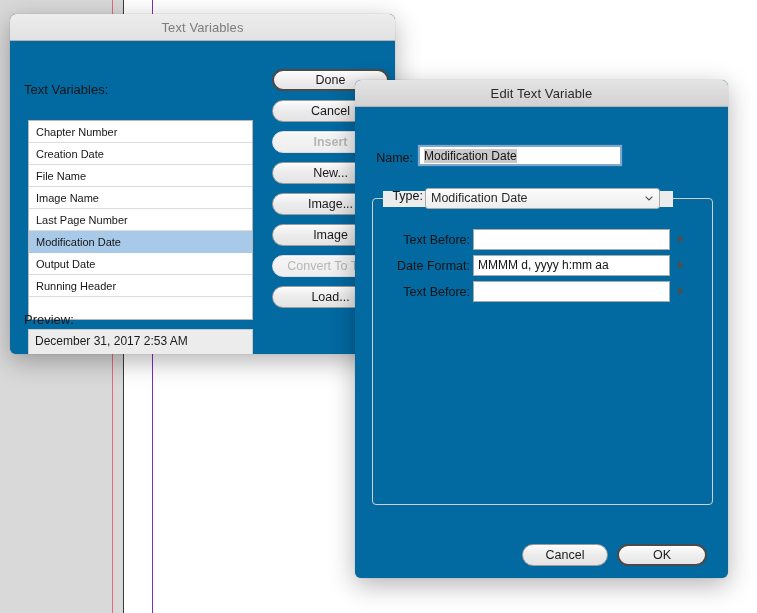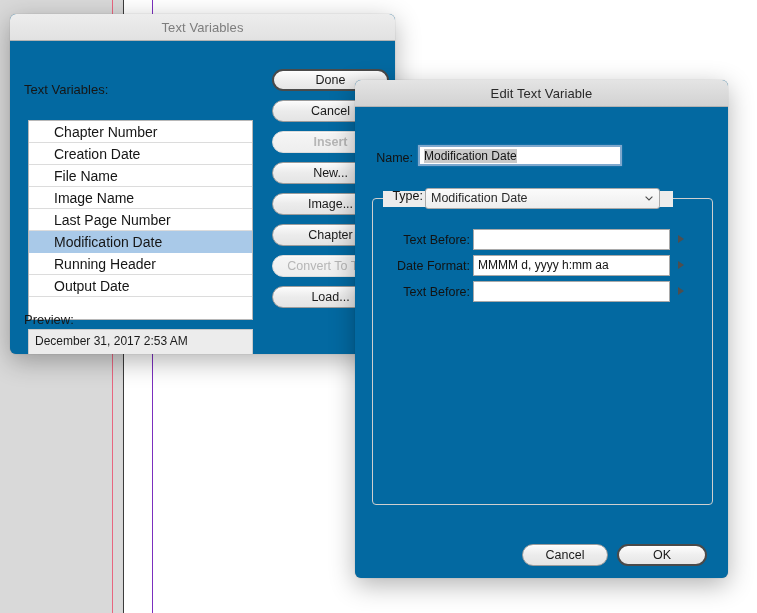--- a/index.html
+++ b/index.html
@@ -87,22 +87,22 @@
     left: 18px; top: 79px;
     width: 225px; height: 200px;
     background: #fff;
     border: 1px solid #b8b8b8;
     box-sizing: border-box;
     overflow: hidden;
   }
   .var-row {
     height: 22px;
     line-height: 22px;
-    padding-left: 25px;
-    font-size: 14px;
+    padding-left: 7px;
+    font-size: 11px;
     border-bottom: 1px solid #dcdcdc;
     color: #151515;
     box-sizing: border-box;
     white-space: nowrap;
   }
   .var-row.selected {
     background: #a9c9e8;
     border-bottom: 1px solid #a9c9e8;
   }
   .var-row.blank { border-bottom: none; }
@@ -244,22 +244,22 @@
 
     <div class="section-label" id="lbl-text-variables">Text Variables:</div>
 
     <div class="var-list" id="var-list">
         <div class="var-row"><span>Chapter Number</span></div>
         <div class="var-row"><span>Creation Date</span></div>
         <div class="var-row"><span>File Name</span></div>
         <div class="var-row"><span>Image Name</span></div>
         <div class="var-row"><span>Last Page Number</span></div>
         <div class="var-row selected"><span>Modification Date</span></div>
+        <div class="var-row"><span>Output Date</span></div>
         <div class="var-row"><span>Running Header</span></div>
-        <div class="var-row"><span>Output Date</span></div>
         <div class="var-row blank"></div>
       </div>
 
     <div class="section-label" id="lbl-preview-back">Preview:</div>
 
     <div class="preview-box" id="preview-back">December 31, 2017 2:53 AM</div>
 
     <div id="btn-stack">
         <div class="btn btn-col default" style="top: 28px;">
           <span>Done</span>
@@ -270,21 +270,21 @@
         <div class="btn btn-col disabled" style="top: 90px; font-weight: bold;">
           <span>Insert</span>
         </div>
         <div class="btn btn-col" style="top: 121px;">
           <span>New...</span>
         </div>
         <div class="btn btn-col" style="top: 152px;">
           <span>Image...</span>
         </div>
         <div class="btn btn-col" style="top: 183px;">
-          <span>Chapter</span>
+          <span>Image</span>
         </div>
         <div class="btn btn-col disabled" style="top: 214px;">
           <span>Convert To Text</span>
         </div>
         <div class="btn btn-col" style="top: 245px;">
           <span>Load...</span>
         </div>
       </div>
   </div>
 </div>

